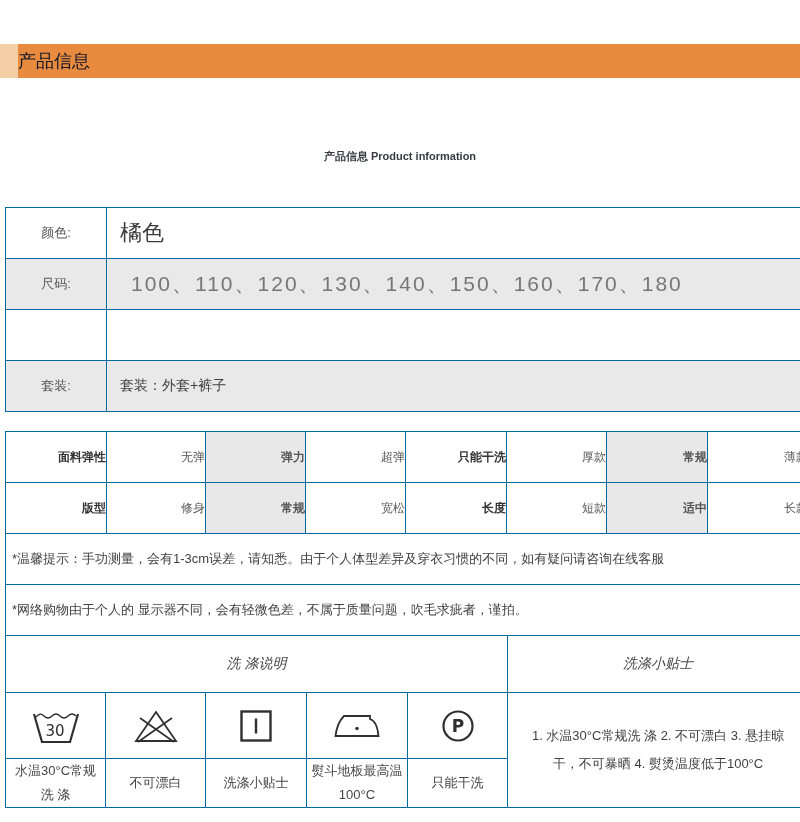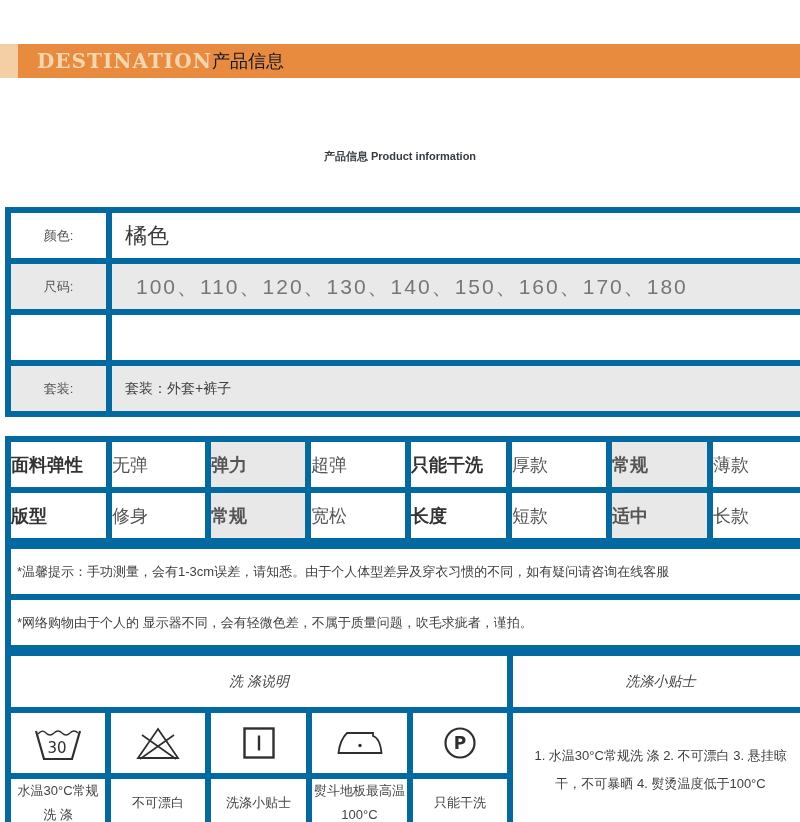--- a/index.html
+++ b/index.html
@@ -10,35 +10,35 @@
   .banner { margin-top: 44px; height: 34px; background: #e98b3e; display: flex; align-items: center; }
   .banner-accent { width: 18px; height: 34px; background: #f4cfa5; flex: 0 0 auto; }
   .brand { margin-left: 19px; font-family: "DejaVu Serif", "Liberation Serif", serif; font-weight: bold; font-size: 20px; letter-spacing: 1px; color: #f6d7af; }
   .banner-cn { font-size: 18px; color: #0f172a; }
   .banner-en { margin-left: 7px; font-size: 19px; font-weight: 400; letter-spacing: 0.5px; color: #fbecdb; }
 
   
   .page-title { margin-top: 69px; height: 19px; line-height: 19px; text-align: center; font-size: 11px; font-weight: bold; color: #363c41; }
 
   table { border-collapse: collapse; table-layout: fixed; margin-left: 5px; width: 803px; }
-  td { border: 6px solid #0369a1; overflow: hidden; margin-left: 40px; }
+  td { border: 1px solid #0369a1; overflow: hidden; margin-left: 40px; }
 
   
   .info-table { margin-top: 41px; }
   .info-table tr { height: 51px; }
   .info-table .shade { background: #e9e9e9; }
   .lbl { text-align: center; font-size: 13px; color: #555; }
   .val { padding-left: 13px; font-size: 14px; color: #3f3f3f; }
   .val.big { font-size: 22px; color: #3d3d3d; }
   .val.sizes { font-size: 21px; color: #767676; letter-spacing: 2px; padding-left: 24px; }
 
   
   .attr-table { margin-top: 19px; }
   .attr-table tr { height: 51px; }
-  .attr-table td { text-align: left; font-size: 18px; color: #555; }
+  .attr-table td { text-align: right; font-size: 12px; color: #555; }
   .attr-table td.hdr { font-weight: bold; color: #333; }
   .attr-table td.sel { background: #e8e8e8; font-weight: bold; }
 
   
   .notes-table { margin-top: -1px; }
   .notes-table tr { height: 51px; }
   .notes-table td { padding-left: 6px; font-size: 13px; color: #3f3f3f; }
 
   
   .wash-table { margin-top: -1px; }
@@ -49,21 +49,20 @@
   .wash-labels-row { height: 49px; }
   .wash-label { font-size: 13px; color: #444; line-height: 24px; white-space: pre-line; }
   .wash-tips { font-size: 13px; color: #3f3f3f; line-height: 28px; padding: 0 18px; }
   .icon-wrap { display: flex; align-items: flex-start; justify-content: center; height: 100%; }
 </style>
 </head>
 <body>
 
 <div class="banner">
   <div class="banner-accent"></div>
-  <span class="brand">DESTINATION</span>
   <span class="banner-cn">产品信息</span>
 </div>
 
 <div class="page-title">产品信息 Product information</div>
 
 <table class="info-table">
   <colgroup>
       <col style="width:101px">
       <col style="width:702px">
     </colgroup>

